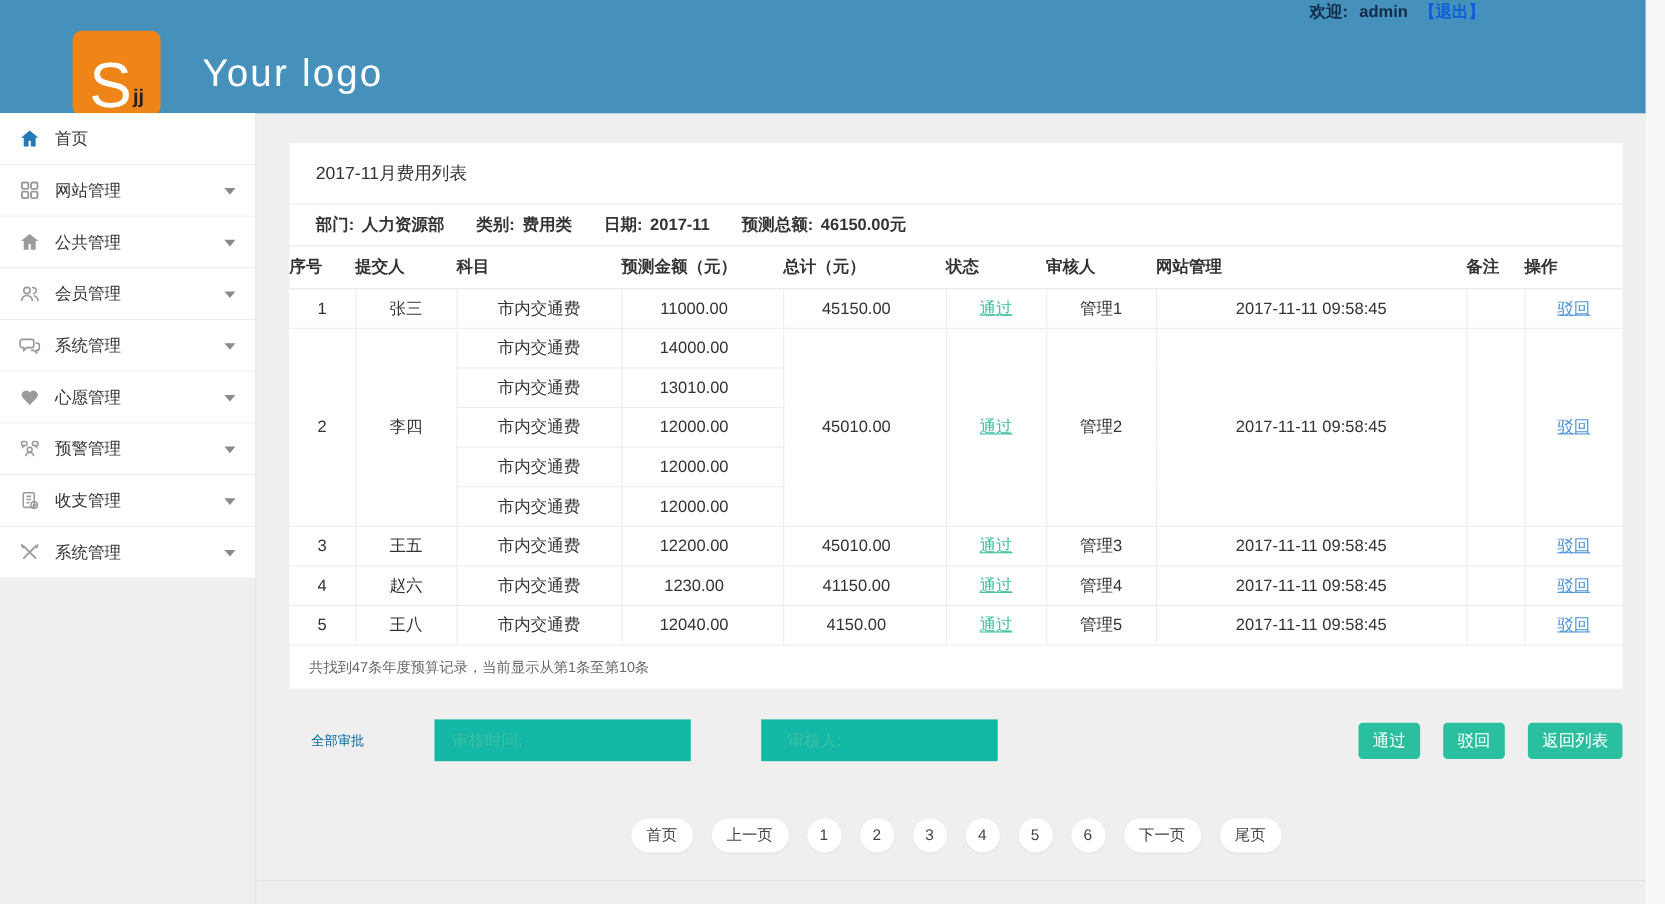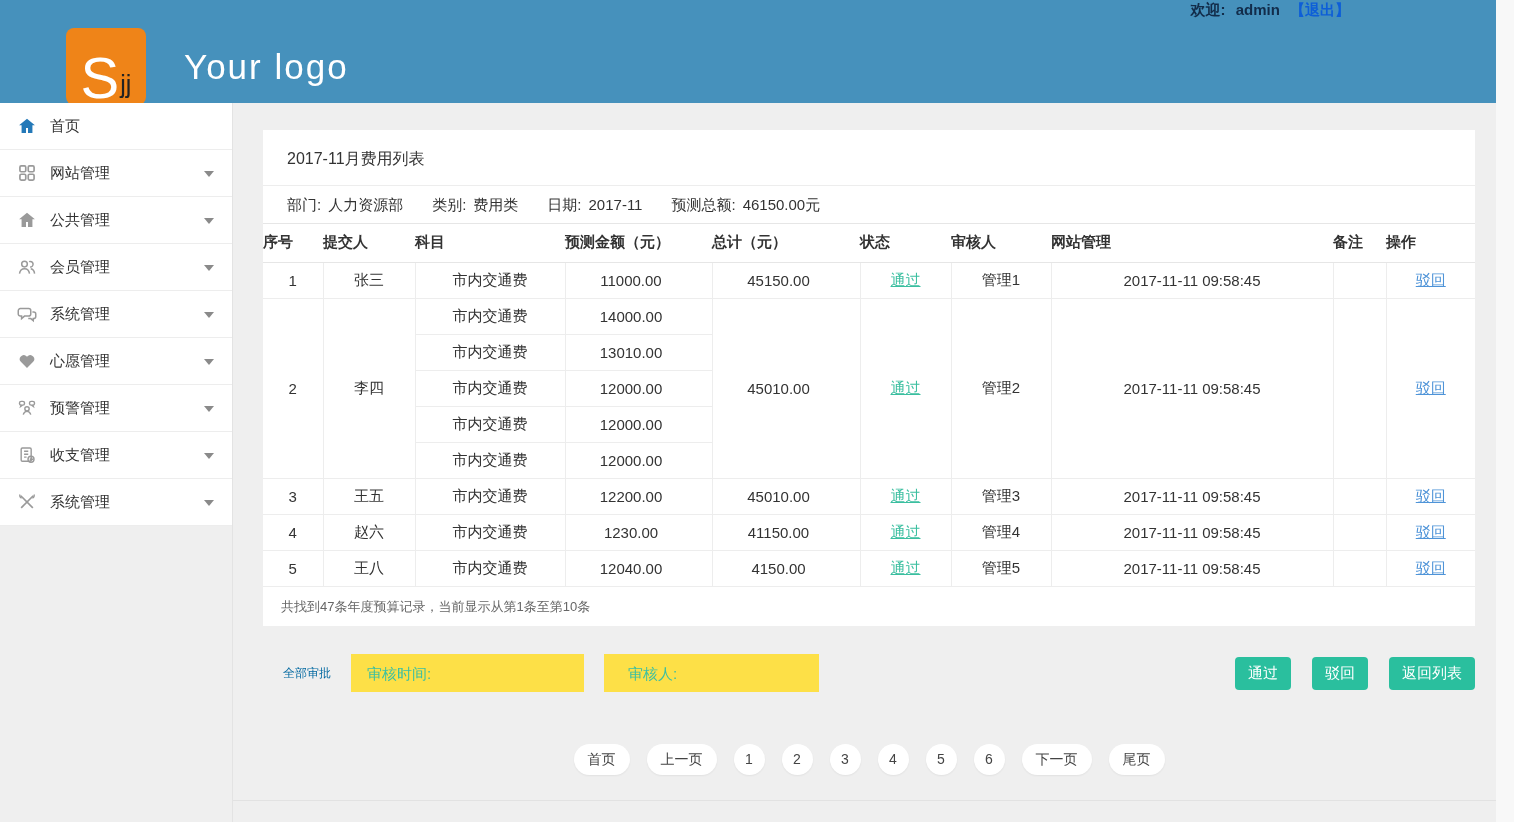--- a/index.html
+++ b/index.html
@@ -8,59 +8,59 @@
     font-family:"Liberation Sans","DejaVu Sans",sans-serif;
     background:#efefef; color:#333; overflow:hidden; position:relative;
   }
   .right-strip { position:absolute; right:0; top:0; width:18px; height:822px; background:#f8f8f8; }
 
   
   header { position:absolute; left:0; top:0; width:1496px; height:103px; background:#4691bc; }
   .logo-box { position:absolute; left:66px; top:28px; width:80px; height:77px; background:#ef8418;
     border-radius:8px; display:flex; align-items:flex-end; justify-content:center; }
   .logo-s { color:#fff; font-size:58px; line-height:0.95; font-weight:400; }
-  .logo-jj { color:#222; font-size:25px; font-weight:400; margin-left:1px; margin-bottom:6px; }
+  .logo-jj { color:#222; font-size:18px; font-weight:700; margin-left:1px; margin-bottom:6px; }
   .brand { position:absolute; left:184px; top:47px; color:#fff; font-size:35px; font-weight:300; letter-spacing:2px; }
   .welcome { position:absolute; top:1px; right:146px; font-size:15px; font-weight:700; color:#122c4a; white-space:nowrap; }
   .welcome .uname { margin:0 6px 0 6px; }
   .welcome a { color:#0d5ed8; text-decoration:none; cursor:pointer; }
 
   
   .sidebar { position:absolute; left:0; top:103px; width:233px; height:719px; border-right:1px solid #e3e3e3; background:#efefef; }
   .side-item { height:47px; background:#fff; border-bottom:1px solid #ededed; display:flex; align-items:center;
     padding:0 14px; cursor:pointer; position:relative; }
   .side-icon { width:22px; height:22px; margin-left:2px; margin-right:12px; display:flex; align-items:center; justify-content:center; }
   .side-icon svg { width:20px; height:20px; }
   .side-label { font-size:15px; color:#333; }
   .caret { position:absolute; right:18px; top:21px; width:0; height:0;
     border-left:5px solid transparent; border-right:5px solid transparent; border-top:6px solid #8a8a8a; }
 
   
   .panel { position:absolute; left:263px; top:130px; width:1212px; background:#fff; }
   .panel-title { height:56px; line-height:58px; padding-left:24px; font-size:16px; color:#333; border-bottom:1px solid #ededed; }
-  .filter-bar { height:38px; line-height:38px; padding-left:24px; font-size:15px; font-weight:400; color:#333;
+  .filter-bar { height:38px; line-height:38px; padding-left:24px; font-size:15px; font-weight:700; color:#333;
     border-bottom:1px solid #e6e6e6; display:flex; }
   .filter-bar .pair { margin-right:29px; white-space:nowrap; }
   .filter-bar .pair .lab { margin-right:7px; }
 
   table.grid { width:1212px; table-layout:fixed; border-collapse:collapse; }
   table.grid th { height:38px; font-size:15px; font-weight:700; color:#333; border-bottom:1px solid #e6e6e6; text-align:left; }
   table.grid td { height:36px; font-size:15px; color:#333; text-align:center; border:1px solid #ededed; background:#fff; }
   table.grid td:first-child { border-left:none; }
   table.grid td:last-child { border-right:none; }
   table.grid tr:last-child td { border-bottom:1px solid #ededed; }
   td.num { text-align:right; padding-right:15px; }
   a.pass-link { color:#3bbfa0; text-decoration:underline; cursor:pointer; }
   a.reject-link { color:#4f94d8; text-decoration:underline; cursor:pointer; }
   .summary { height:39px; line-height:39px; padding-left:18px; font-size:13px; color:#666; border-top:none; }
 
   
   .approval { position:absolute; left:263px; top:654px; width:1212px; height:38px; display:flex; align-items:center; }
   .appr-label { font-size:12px; color:#0369a1; margin-left:20px; margin-right:20px; }
-  .inp { height:38px; border:none; background:#fde047; padding:0 16px; font-size:15px; color:#333; outline:none; }
+  .inp { height:38px; border:none; background:#14b8a6; padding:0 16px; font-size:15px; color:#333; outline:none;margin-left:44px; }
   .inp::placeholder { color:#3cbfa2; opacity:1; }
   .inp1 { width:233px; margin-right:20px; }
   .inp2 { width:215px;padding-left:24px; }
   .btns { margin-left:auto; display:flex; gap:21px; }
   .btn { height:33px; border:none; border-radius:4px; background:#2abf9e; color:#fff; font-size:15px;
     padding:0 13px; cursor:pointer; font-family:inherit; }
 
   
   .pager { position:absolute; left:263px; top:744px; width:1212px; display:flex; justify-content:center; gap:17px; }
   .pill { height:31px; line-height:31px; background:#fff; border-radius:16px; font-size:14px; color:#444;

